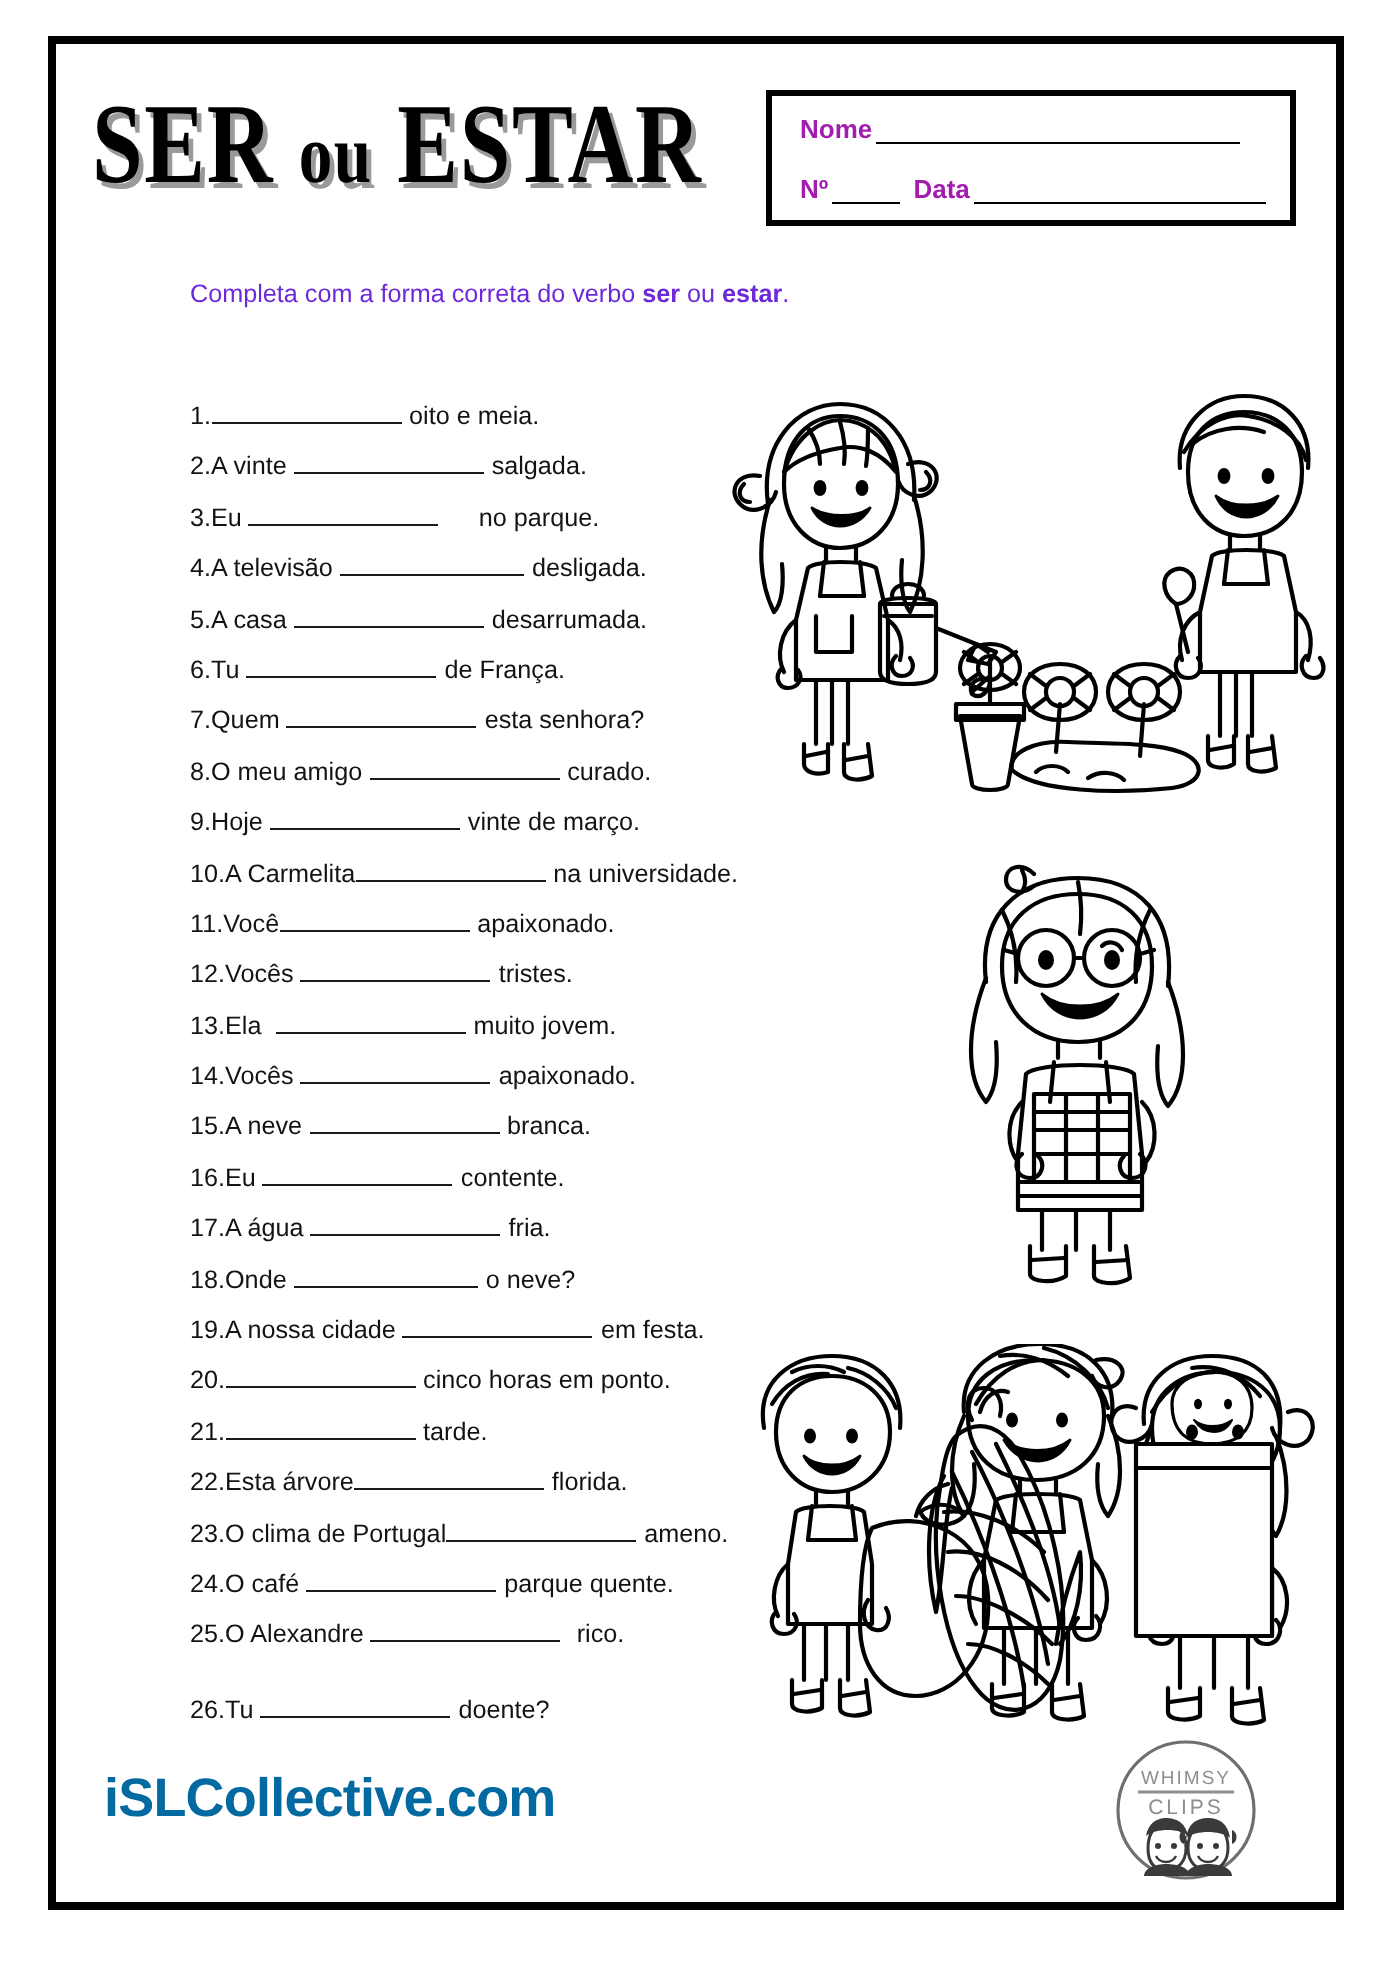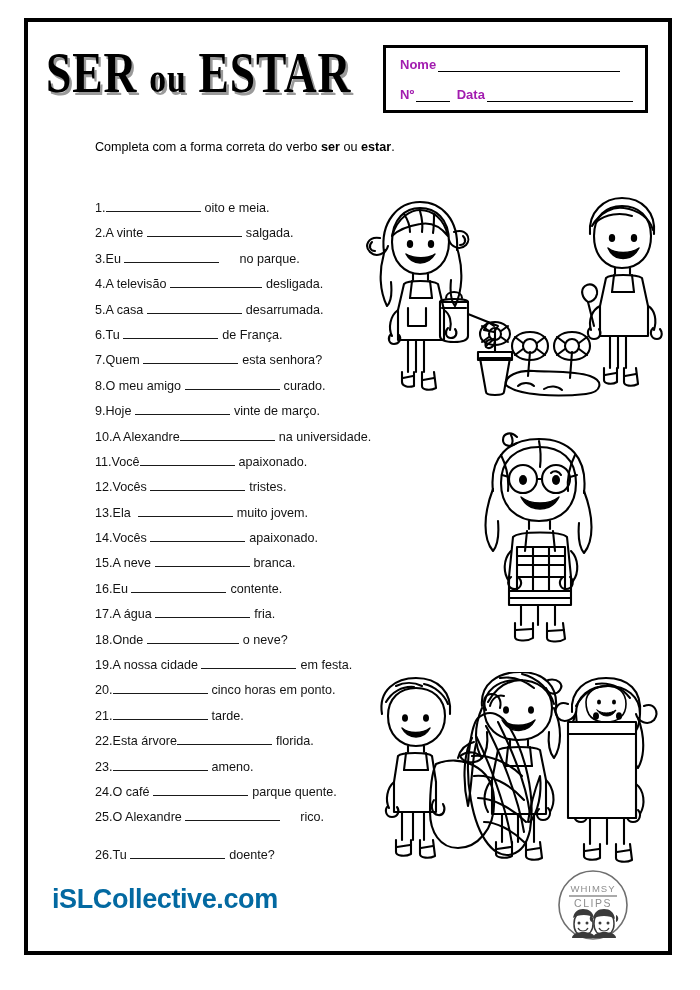--- a/index.html
+++ b/index.html
@@ -92,21 +92,21 @@
   .rule.r-long  { width: 182px; }
   .rule.r-tiny  { width: 34px; }
   .rule.r-mid   { width: 148px; }
 
   
   #instruction {
     position: absolute;
     left: 95px;
     top: 140px;
     font-size: 12.6px;
-    color: #000000;
+    color: #6d28d9;
     white-space: nowrap;
   }
   #instruction b { font-weight: bold; }
 
   
   #questions {
     position: absolute;
     left: 95px;
     top: 196px;
     width: 310px;
@@ -239,21 +239,21 @@
       <span class="q-post" style="margin-left: 4px;">curado.</span>
     </div>
     <div class="q-row">
       <span class="q-num">9.</span>
       <span class="q-pre" style="white-space: pre;">Hoje </span>
       <span class="q-blank" style="width: 95px;"></span>
       <span class="q-post" style="margin-left: 4px;">vinte de março.</span>
     </div>
     <div class="q-row">
       <span class="q-num">10.</span>
-      <span class="q-pre" style="white-space: pre;">A Alexandre</span>
+      <span class="q-pre" style="white-space: pre;">A Carmelita</span>
       <span class="q-blank" style="width: 95px;"></span>
       <span class="q-post" style="margin-left: 4px;">na universidade.</span>
     </div>
     <div class="q-row">
       <span class="q-num">11.</span>
       <span class="q-pre" style="white-space: pre;">Você</span>
       <span class="q-blank" style="width: 95px;"></span>
       <span class="q-post" style="margin-left: 4px;">apaixonado.</span>
     </div>
     <div class="q-row">
@@ -317,34 +317,35 @@
       <span class="q-post" style="margin-left: 4px;">tarde.</span>
     </div>
     <div class="q-row">
       <span class="q-num">22.</span>
       <span class="q-pre" style="white-space: pre;">Esta árvore</span>
       <span class="q-blank" style="width: 95px;"></span>
       <span class="q-post" style="margin-left: 4px;">florida.</span>
     </div>
     <div class="q-row">
       <span class="q-num">23.</span>
+      <span class="q-pre" style="white-space: pre;">O clima de Portugal</span>
       <span class="q-blank" style="width: 95px;"></span>
       <span class="q-post" style="margin-left: 4px;">ameno.</span>
     </div>
     <div class="q-row">
       <span class="q-num">24.</span>
       <span class="q-pre" style="white-space: pre;">O café </span>
       <span class="q-blank" style="width: 95px;"></span>
       <span class="q-post" style="margin-left: 4px;">parque quente.</span>
     </div>
     <div class="q-row gap-after">
       <span class="q-num">25.</span>
       <span class="q-pre" style="white-space: pre;">O Alexandre </span>
       <span class="q-blank" style="width: 95px;"></span>
-      <span class="q-post" style="margin-left: 20px;">rico.</span>
+      <span class="q-post" style="margin-left: 8px;">rico.</span>
     </div>
     <div class="q-row">
       <span class="q-num">26.</span>
       <span class="q-pre" style="white-space: pre;">Tu </span>
       <span class="q-blank" style="width: 95px;"></span>
       <span class="q-post" style="margin-left: 4px;">doente?</span>
     </div>
   </div>
 
 <div class="art" id="art-garden">

